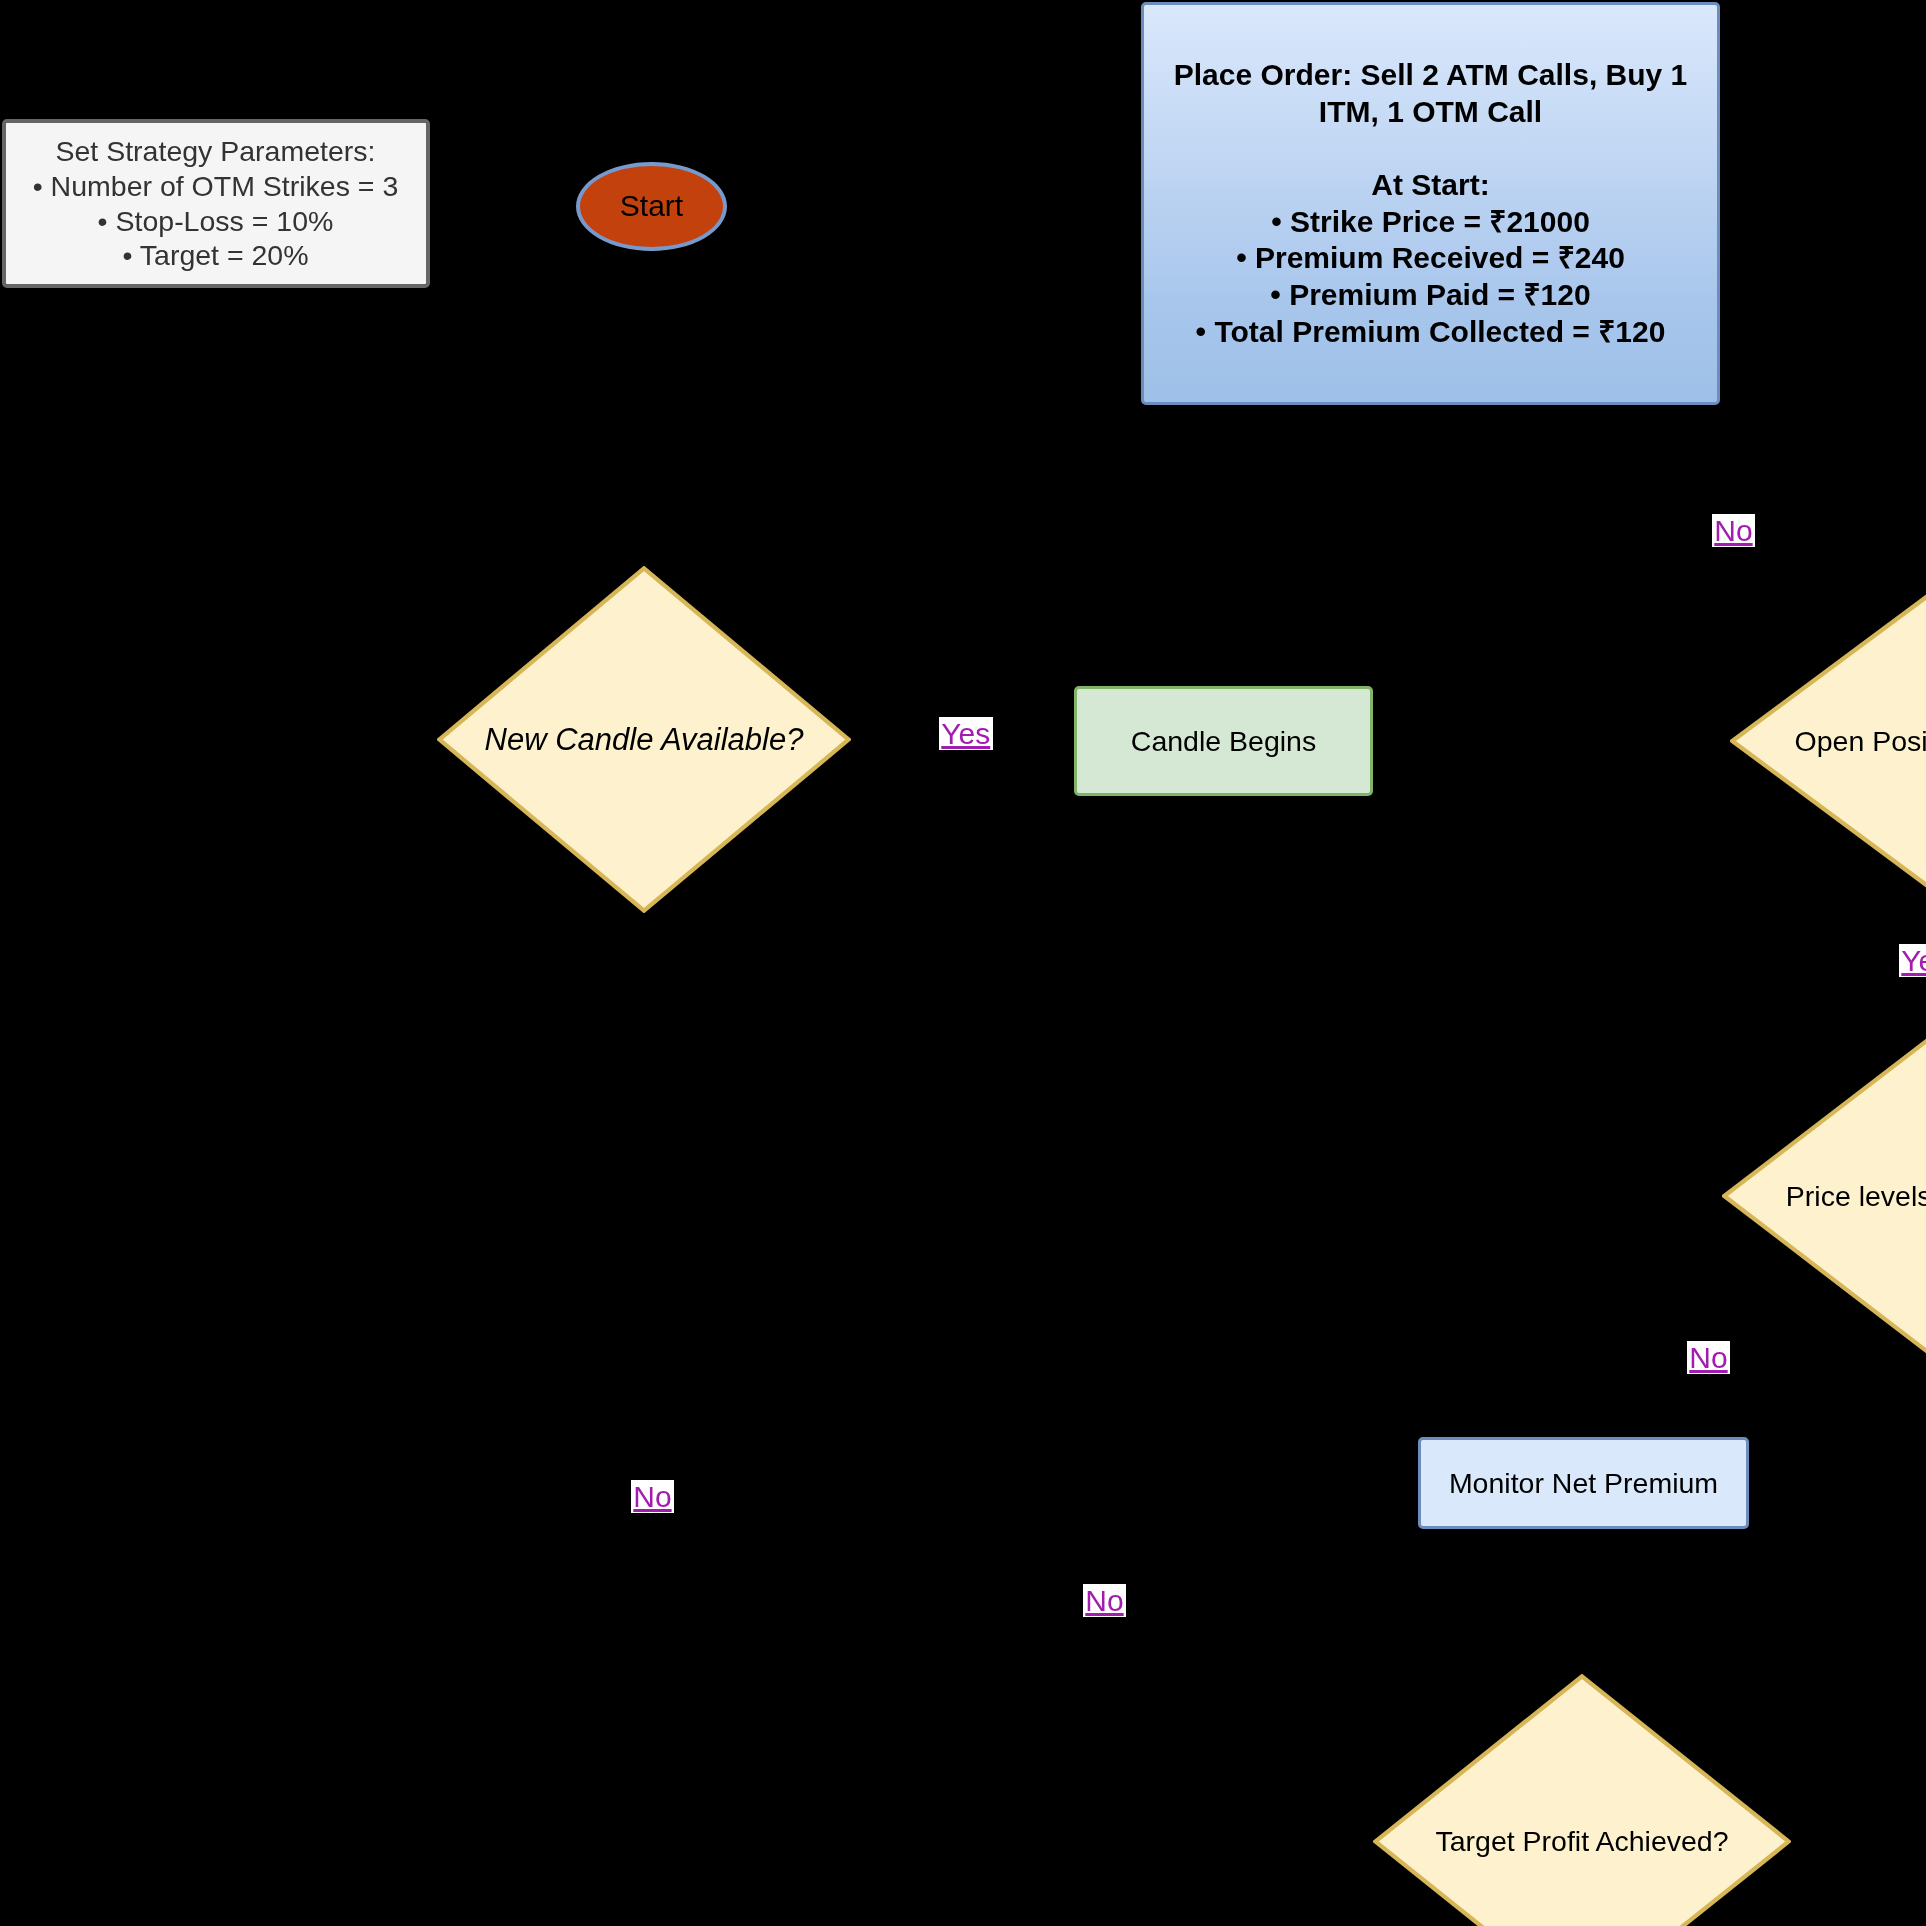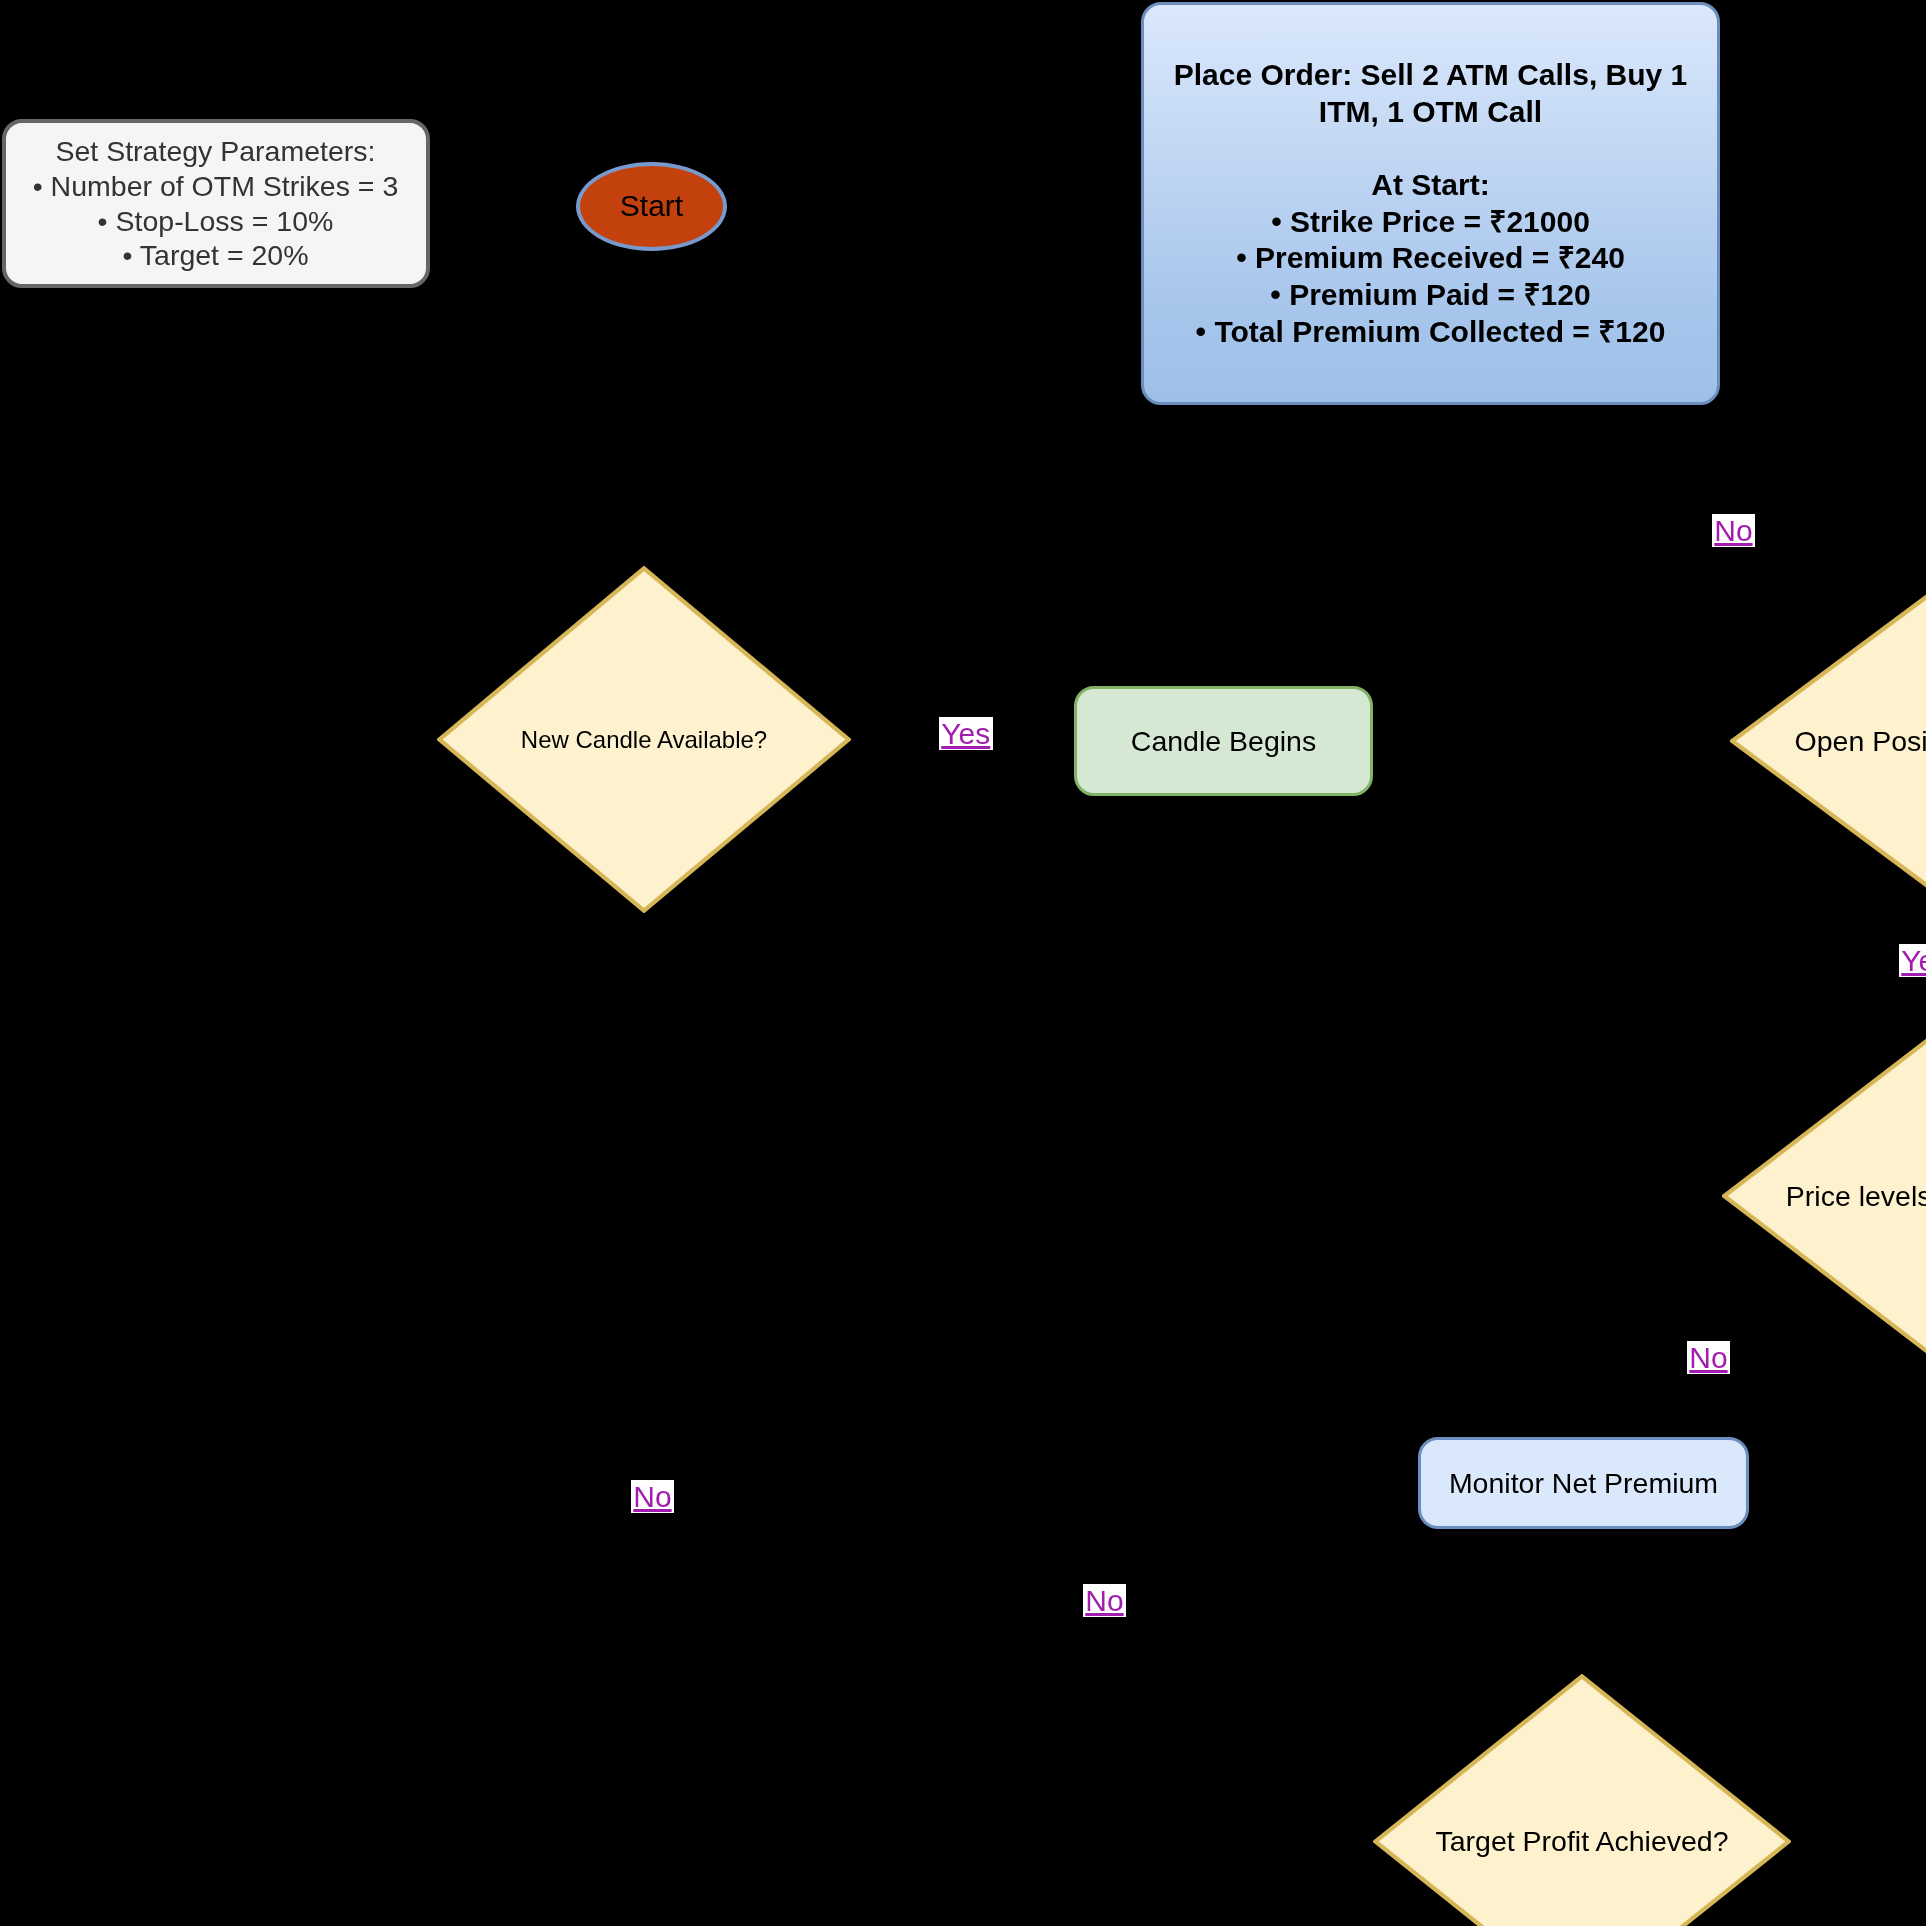--- a/index.html
+++ b/index.html
@@ -22,21 +22,21 @@
     align-items: center;
     justify-content: center;
     text-align: center;
     color: #000000;
     line-height: 1.22;
     white-space: pre-line;
   }
 
   
   .box {
-    border-radius: 20px;
+    border-radius: 5px;
     padding: 15px 10px;
   }
   .box-gray {
     background: #f5f5f5;
     border: 4.6px solid #666666;
     color: #333333;
   }
   .box-blue {
     background: #dae8fc;
     border: 3.9px solid #6c8ebf;
@@ -111,21 +111,21 @@
 At Start:
 • Strike Price = ₹21000
 • Premium Received = ₹240
 • Premium Paid = ₹120
 • Total Premium Collected = ₹120</div>
 
   <div class="diamond-wrap" style="left:437px; top:566px; width:414px; height:347px;">
     <svg viewBox="0 0 1075 900" preserveAspectRatio="none">
       <polygon points="537.5,6 1069,450 537.5,894 6,450" fill="#fdf2cd" stroke="#d6b656" stroke-width="11"></polygon>
     </svg>
-    <div class="dlabel" style="font-size:24px;">New Candle Available?</div>
+    <div class="dlabel" style="font-size:31px;font-style:italic;">New Candle Available?</div>
   </div>
 
   <div class="node box box-green" style="left:1074px; top:686px; width:299px; height:110px; font-size:28.5px;">Candle Begins</div>
 
   <div class="diamond-wrap" style="left:1730px; top:589px; width:408px; height:304px;">
     <svg viewBox="0 0 1058 790" preserveAspectRatio="none">
       <polygon points="529,6 1052,395 529,784 6,395" fill="#fdf2cd" stroke="#d6b656" stroke-width="11"></polygon>
     </svg>
     <div class="dlabel" style="font-size:28.5px;">Open Positions Exist?</div>
   </div>

